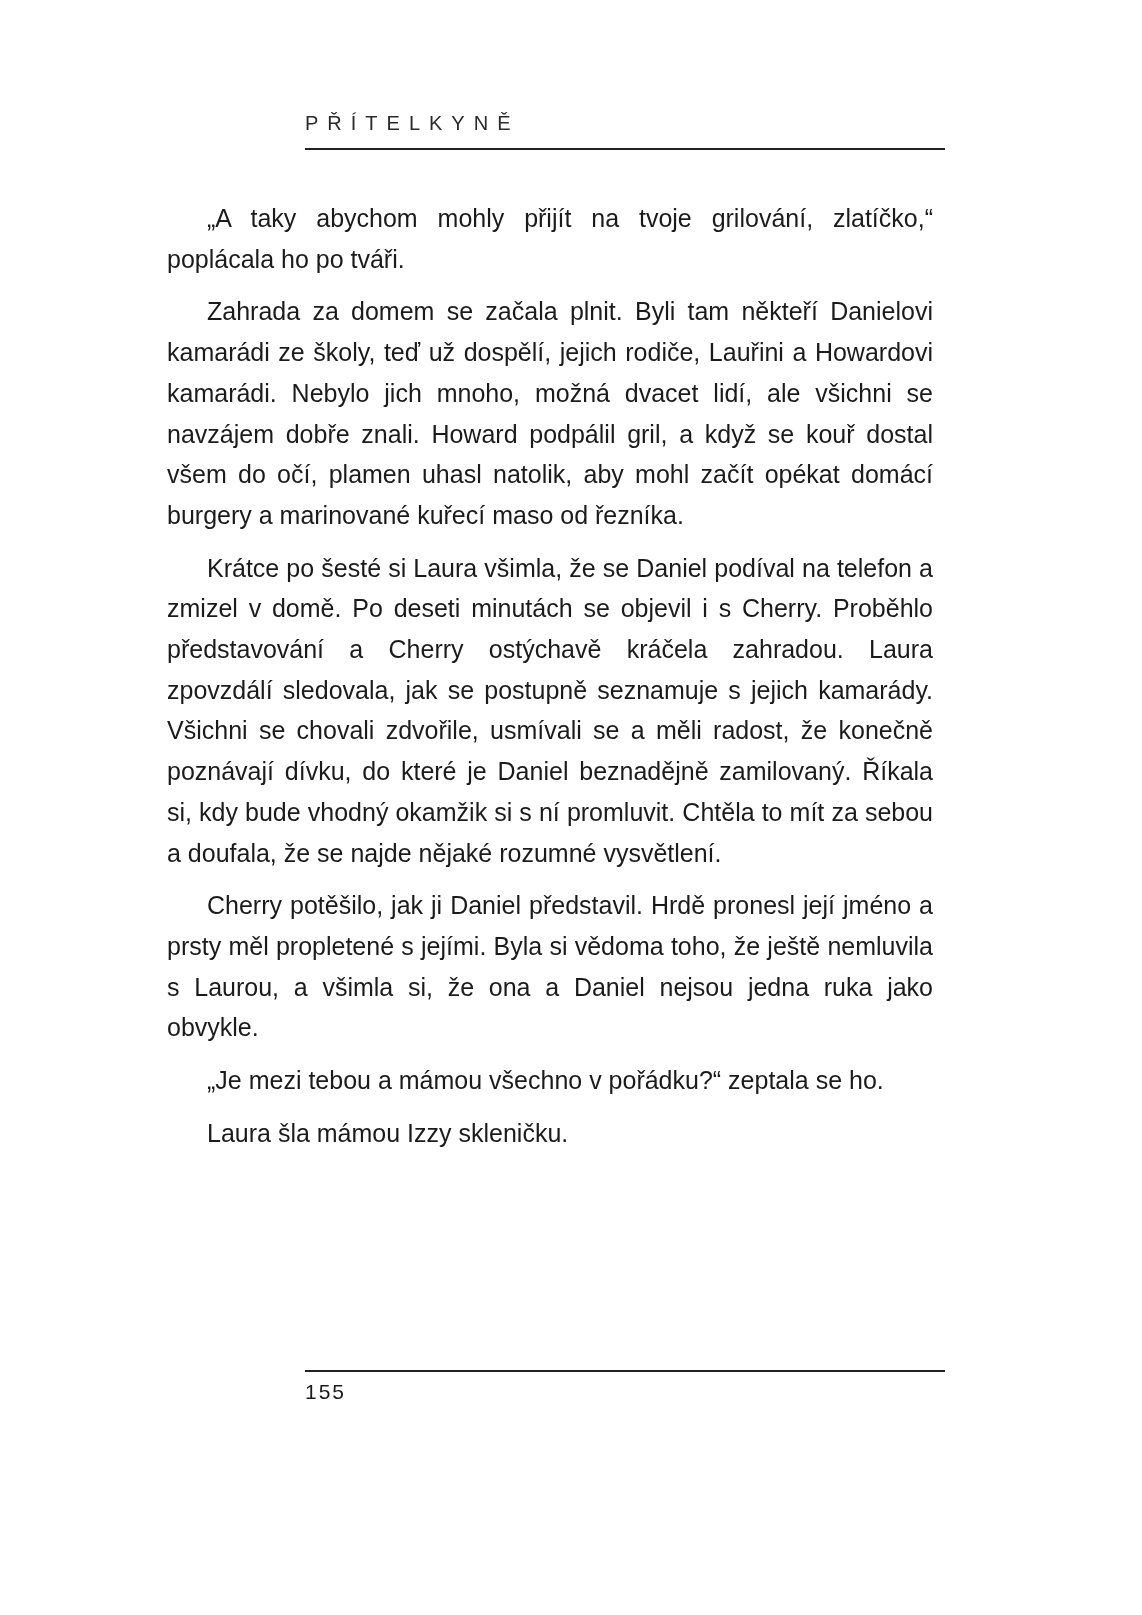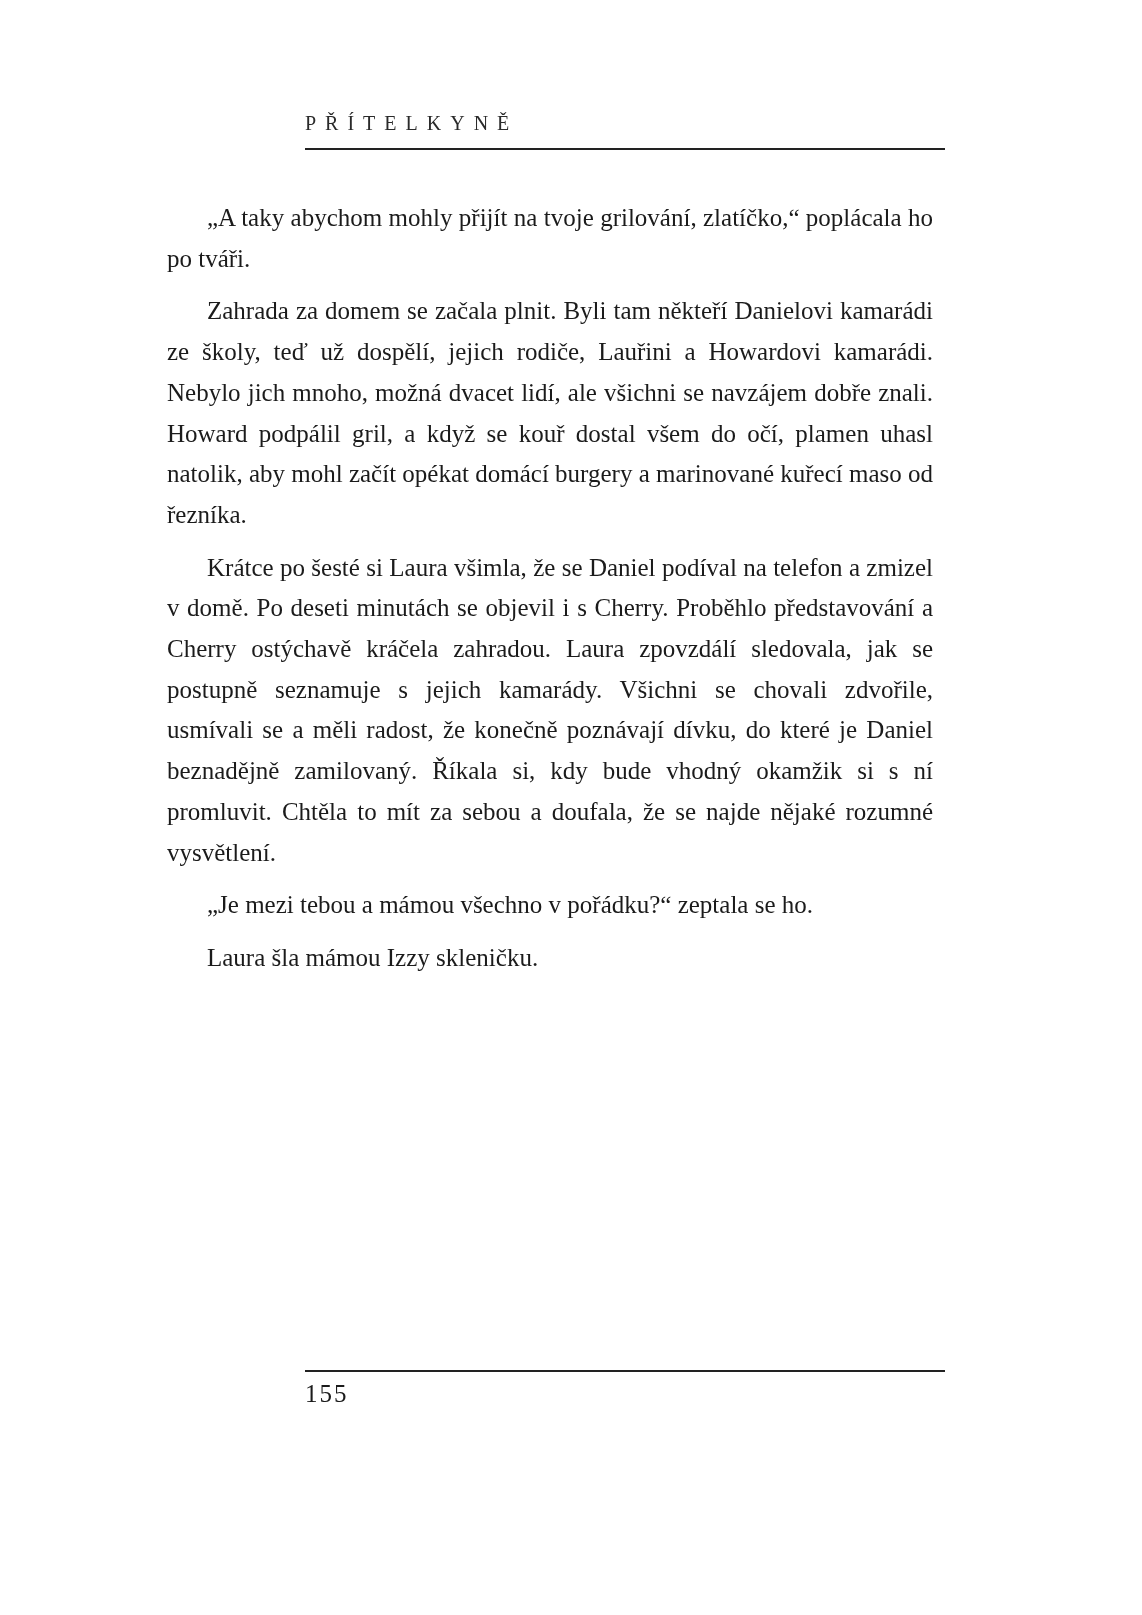--- a/index.html
+++ b/index.html
@@ -2,21 +2,21 @@
 <html lang="cs"><head>
 <meta charset="utf-8">
 <style>
   * { margin: 0; padding: 0; box-sizing: border-box; }
   html, body { background: #ffffff; }
   .page {
     position: relative;
     width: 1142px;
     height: 1615px;
     background: #ffffff;
-    font-family: Liberation Serif, serif;
+    font-family: Liberation Sans, sans-serif;
     color: #1b1b1b;
     overflow: hidden;
   }
   .running-head {
     position: absolute;
     left: 305px;
     top: 112px;
     width: 640px;
   }
   .head-title {
@@ -52,39 +52,40 @@
     top: 1370px;
     width: 640px;
   }
   .foot-rule {
     border-top: 2px solid #222222;
     width: 100%;
     height: 0;
   }
   .page-number {
     margin-top: 8px;
-    font-size: 25px;
+    font-size: 21px;
     letter-spacing: 2px;
     color: #1b1b1b;
   }
 </style>
 </head>
 <body>
 
 <div class="page">
 
   <header class="running-head">
     <div class="head-title">PŘÍTELKYNĚ</div>
     <div class="head-rule"></div>
   </header>
 
   <main class="body-text">
       <p>„A taky abychom mohly přijít na tvoje grilování, zlatíčko,“ poplácala ho po tváři.</p>
       <p>Zahrada za domem se začala plnit. Byli tam někteří Danielovi kamarádi ze školy, teď už dospělí, jejich rodiče, Lauřini a Howardovi kamarádi. Nebylo jich mnoho, možná dvacet lidí, ale všichni se navzájem dobře znali. Howard podpálil gril, a když se kouř dostal všem do očí, plamen uhasl natolik, aby mohl začít opékat domácí burgery a marinované kuřecí maso od řezníka.</p>
       <p>Krátce po šesté si Laura všimla, že se Daniel podíval na telefon a zmizel v domě. Po deseti minutách se objevil i s Cherry. Proběhlo představování a Cherry ostýchavě kráčela zahradou. Laura zpovzdálí sledovala, jak se postupně seznamuje s jejich kamarády. Všichni se chovali zdvořile, usmívali se a měli radost, že konečně poznávají dívku, do které je Daniel beznadějně zamilovaný. Říkala si, kdy bude vhodný okamžik si s ní promluvit. Chtěla to mít za sebou a doufala, že se najde nějaké rozumné vysvětlení.</p>
+      <p>Cherry potěšilo, jak ji Daniel představil. Hrdě pronesl její jméno a prsty měl propletené s jejími. Byla si vědoma toho, že ještě nemluvila s Laurou, a všimla si, že ona a Daniel nejsou jedna ruka jako obvykle.</p>
       <p>„Je mezi tebou a mámou všechno v pořádku?“ zeptala se ho.</p>
       <p>Laura šla mámou Izzy skleničku.</p>
     </main>
 
   <footer class="page-footer">
     <div class="foot-rule"></div>
     <div class="page-number">155</div>
   </footer>
 
 </div>

